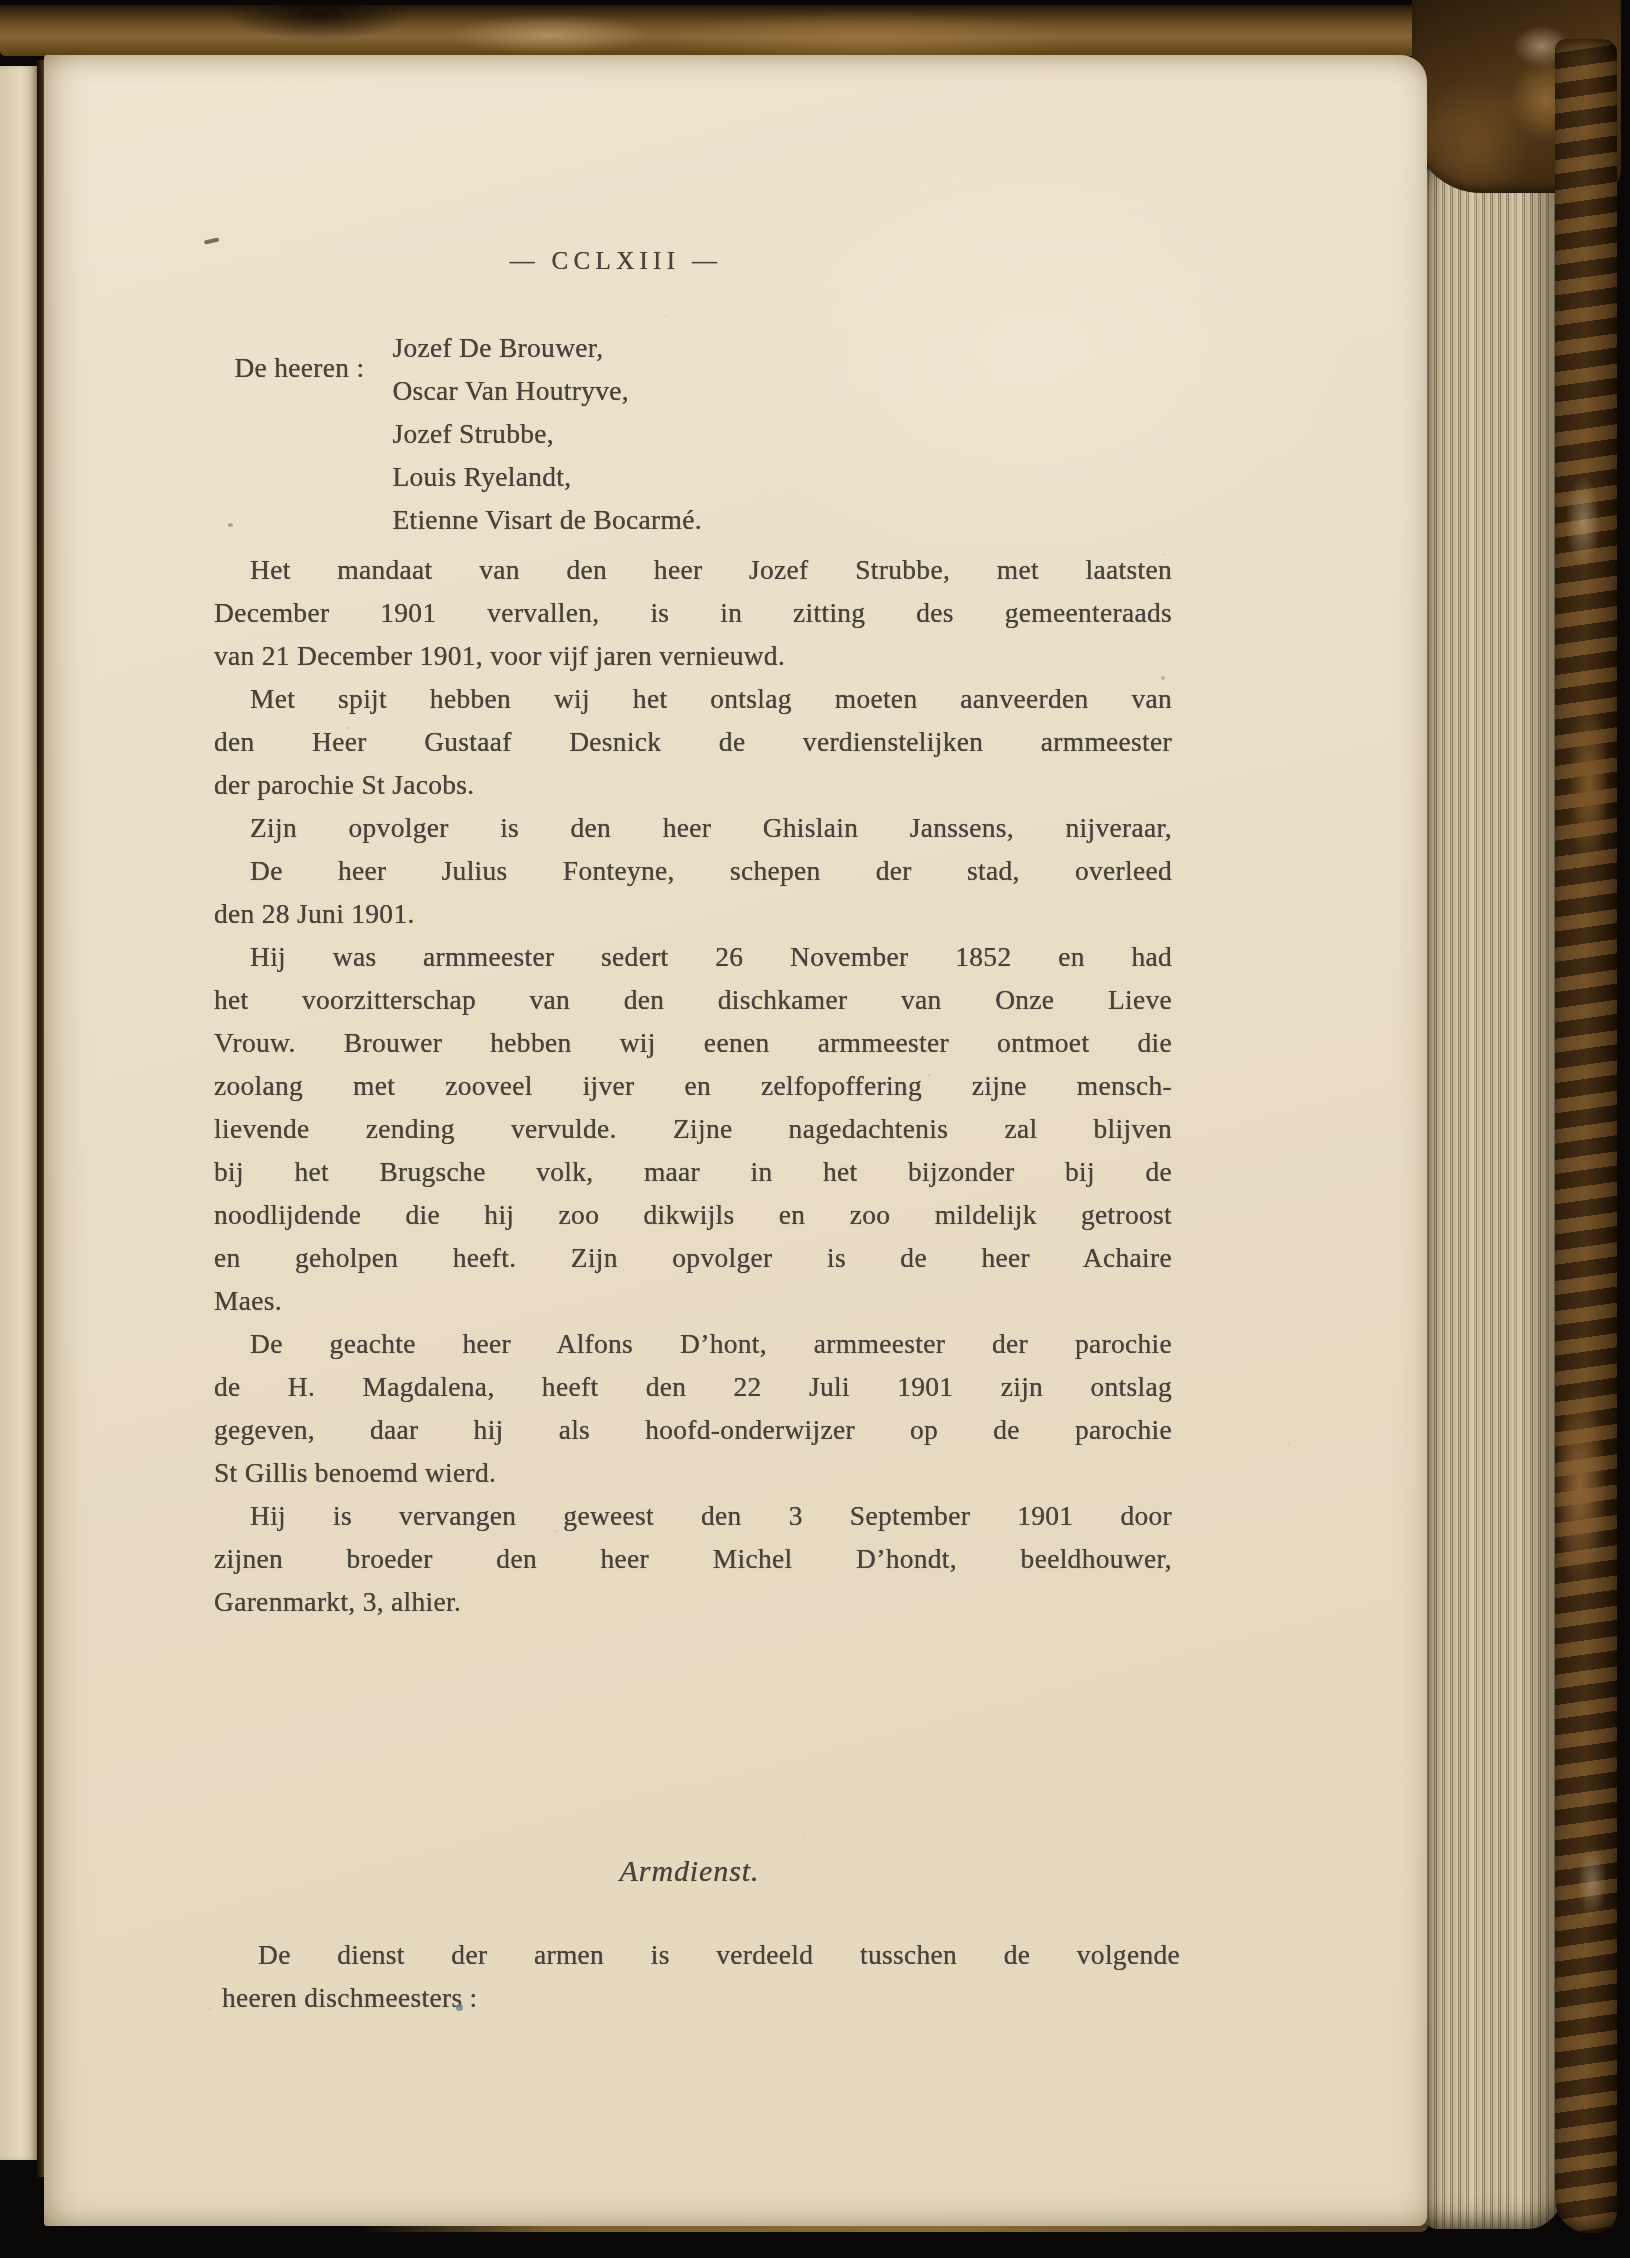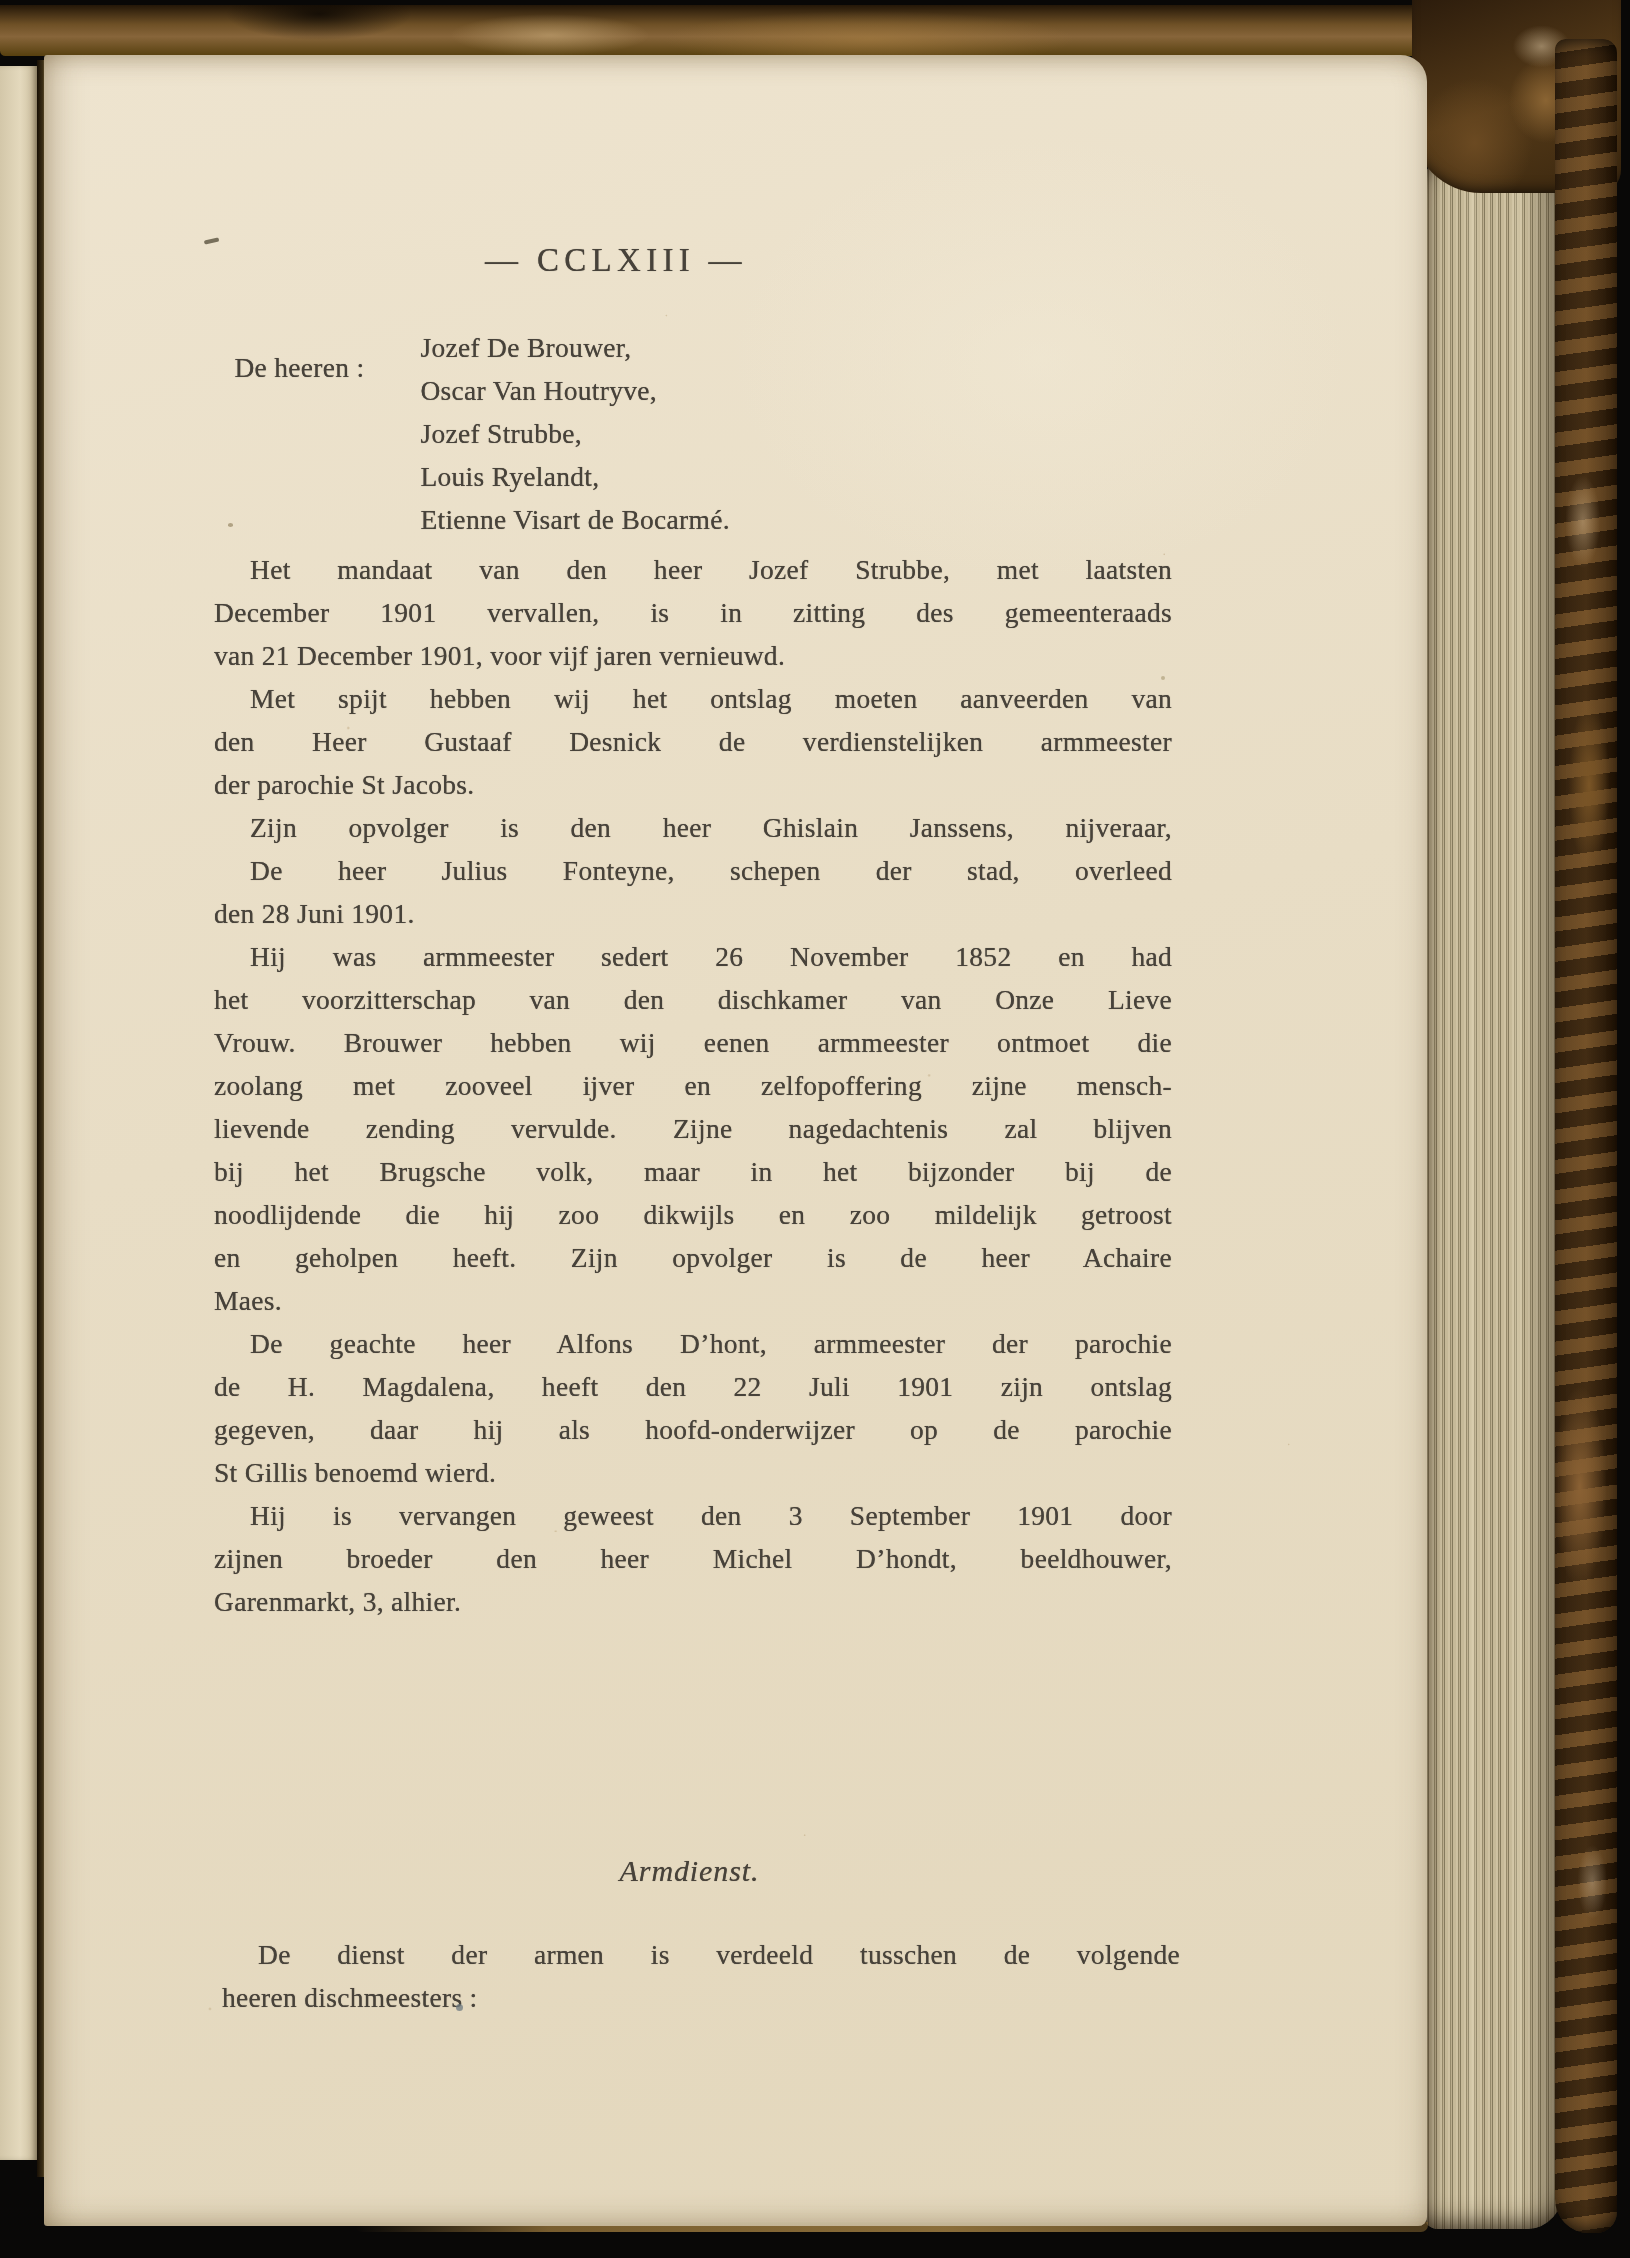--- a/index.html
+++ b/index.html
@@ -91,25 +91,25 @@
   
   .textcol{
     position:absolute;left:170px;top:0;width:958px;height:100%;
     color:#47423a;
     font-size:27.5px;line-height:43px;
     letter-spacing:0.3px;
     text-shadow:0 0 0.7px rgba(70,64,54,.85);
   }
   .header{
     position:absolute;top:184px;left:-77px;width:100%;
-    text-align:center;font-size:33px;letter-spacing:5.3px;
+    text-align:center;font-size:25px;letter-spacing:5.3px;
   }
   .list{position:absolute;top:271px;left:20.4px;display:flex;}
   .list-label{width:158px;white-space:nowrap;margin-top:20px;}
-  .names div{white-space:nowrap;margin-left:28px;}
+  .names div{white-space:nowrap;}
   .paras{position:absolute;top:493px;left:0;width:100%;}
   .para .line{text-align:justify;text-align-last:justify;}
   .para .line.first{padding-left:36px;}
   .para .line.last{text-align-last:left;}
   .heading{
     position:absolute;top:1794px;left:-3.5px;width:100%;
     text-align:center;font-style:italic;font-size:30px;letter-spacing:0.9px;
   }
   .closing{position:absolute;top:1878px;left:8px;width:100%;}
 

